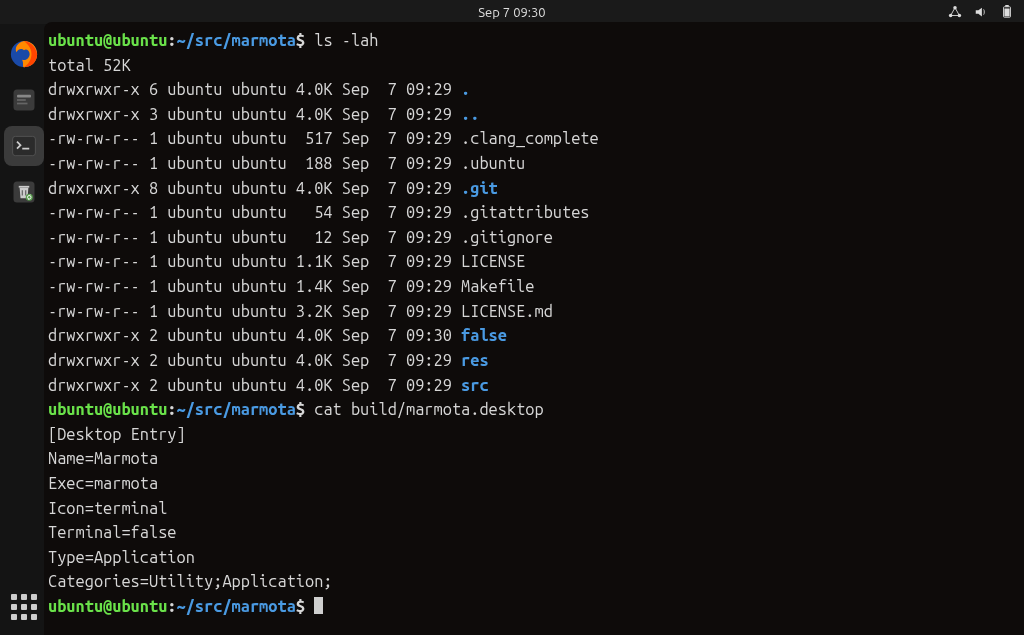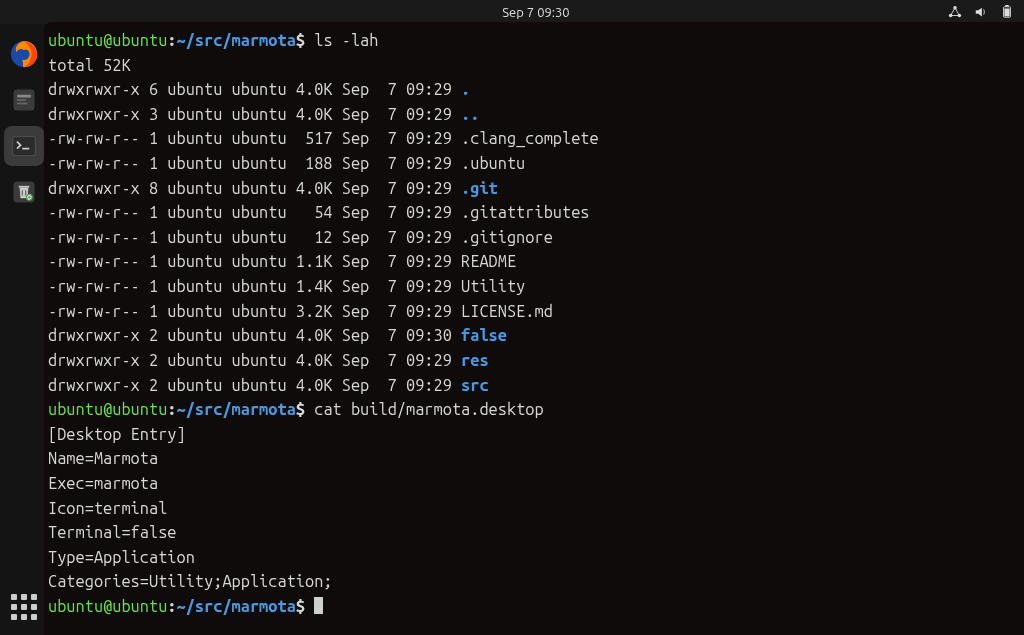--- a/index.html
+++ b/index.html
@@ -19,21 +19,20 @@
     display: flex;
     align-items: center;
     color: #dddddd;
     font-family: Ubuntu, sans-serif;
     font-size: 13px;
   }
   .topbar-center {
     position: absolute;
     left: 50%;
     transform: translateX(-50%);
-    margin-left: 24px;
   }
   .topbar-right {
     position: absolute;
     right: 10px;
     display: flex;
     gap: 12px;
     align-items: center;
   }
   .tray-icon {
     width: 14px; height: 14px;
@@ -91,21 +90,21 @@
     border-radius:8px 0 0 0;
     padding:6px 4px;
   }
   .terminal {
     font-size: 16.4px;
     line-height: 1.5;
     white-space: pre;
     color:#d7d7d7;
     font-family:"Ubuntu Mono","DejaVu Sans Mono",monospace;
   }
-  .p-user { color:#6ae24a; font-weight:normal;}
+  .p-user { color:#6ae24a; font-weight:bold;}
   .p-path { color:#4a9ae2; font-weight:bold;text-align:center;}
   .p-sep  { color:#d7d7d7; font-weight:bold;}
   .dir    { color:#4a9ae2; font-weight:bold;}
   .cursor {
     display:inline-block;
     width:9px;height:17px;
     background:#cfcfcf;
     vertical-align:-2px;
   }
 </style>
@@ -190,22 +189,22 @@
 <div class="terminal-window">
   <div class="terminal" id="terminal-content"><span class="p-user">ubuntu@ubuntu</span><span class="p-sep">:</span><span class="p-path">~/src/marmota</span><span class="p-sep">$ </span>ls -lah
 total 52K
 drwxrwxr-x 6 ubuntu ubuntu 4.0K Sep  7 09:29 <span class="dir">.</span>
 drwxrwxr-x 3 ubuntu ubuntu 4.0K Sep  7 09:29 <span class="dir">..</span>
 -rw-rw-r-- 1 ubuntu ubuntu  517 Sep  7 09:29 <span class="">.clang_complete</span>
 -rw-rw-r-- 1 ubuntu ubuntu  188 Sep  7 09:29 <span class="">.ubuntu</span>
 drwxrwxr-x 8 ubuntu ubuntu 4.0K Sep  7 09:29 <span class="dir">.git</span>
 -rw-rw-r-- 1 ubuntu ubuntu   54 Sep  7 09:29 <span class="">.gitattributes</span>
 -rw-rw-r-- 1 ubuntu ubuntu   12 Sep  7 09:29 <span class="">.gitignore</span>
--rw-rw-r-- 1 ubuntu ubuntu 1.1K Sep  7 09:29 <span class="">README</span>
--rw-rw-r-- 1 ubuntu ubuntu 1.4K Sep  7 09:29 <span class="">Utility</span>
+-rw-rw-r-- 1 ubuntu ubuntu 1.1K Sep  7 09:29 <span class="">LICENSE</span>
+-rw-rw-r-- 1 ubuntu ubuntu 1.4K Sep  7 09:29 <span class="">Makefile</span>
 -rw-rw-r-- 1 ubuntu ubuntu 3.2K Sep  7 09:29 <span class="">LICENSE.md</span>
 drwxrwxr-x 2 ubuntu ubuntu 4.0K Sep  7 09:30 <span class="dir">false</span>
 drwxrwxr-x 2 ubuntu ubuntu 4.0K Sep  7 09:29 <span class="dir">res</span>
 drwxrwxr-x 2 ubuntu ubuntu 4.0K Sep  7 09:29 <span class="dir">src</span>
 <span class="p-user">ubuntu@ubuntu</span><span class="p-sep">:</span><span class="p-path">~/src/marmota</span><span class="p-sep">$ </span>cat build/marmota.desktop
 [Desktop Entry]
 Name=Marmota
 Exec=marmota
 Icon=terminal
 Terminal=false

